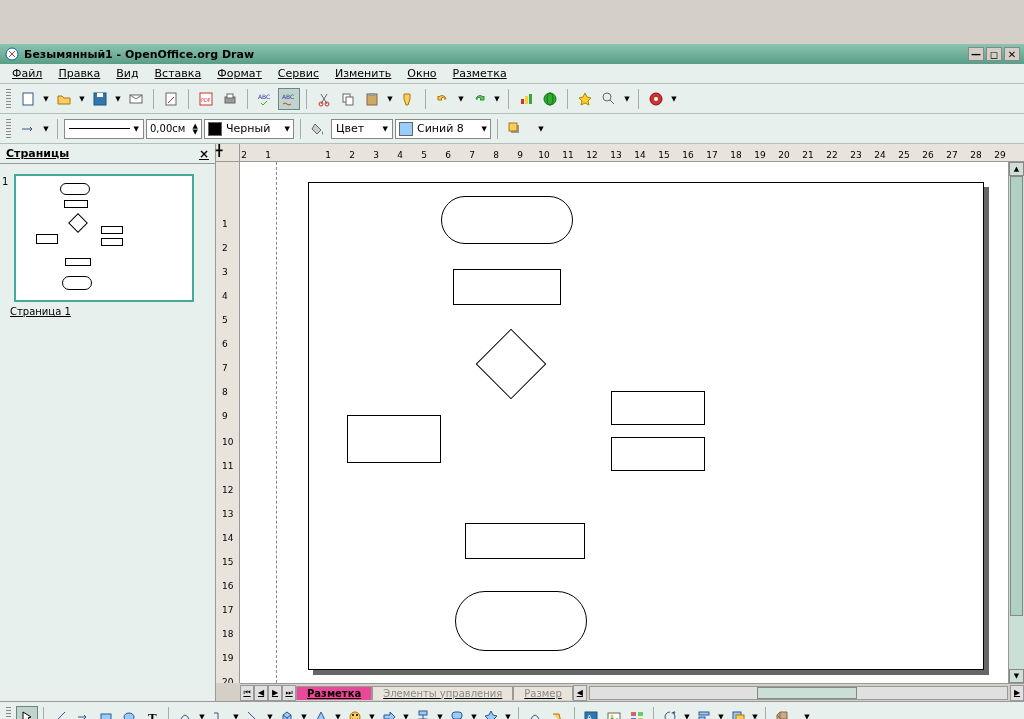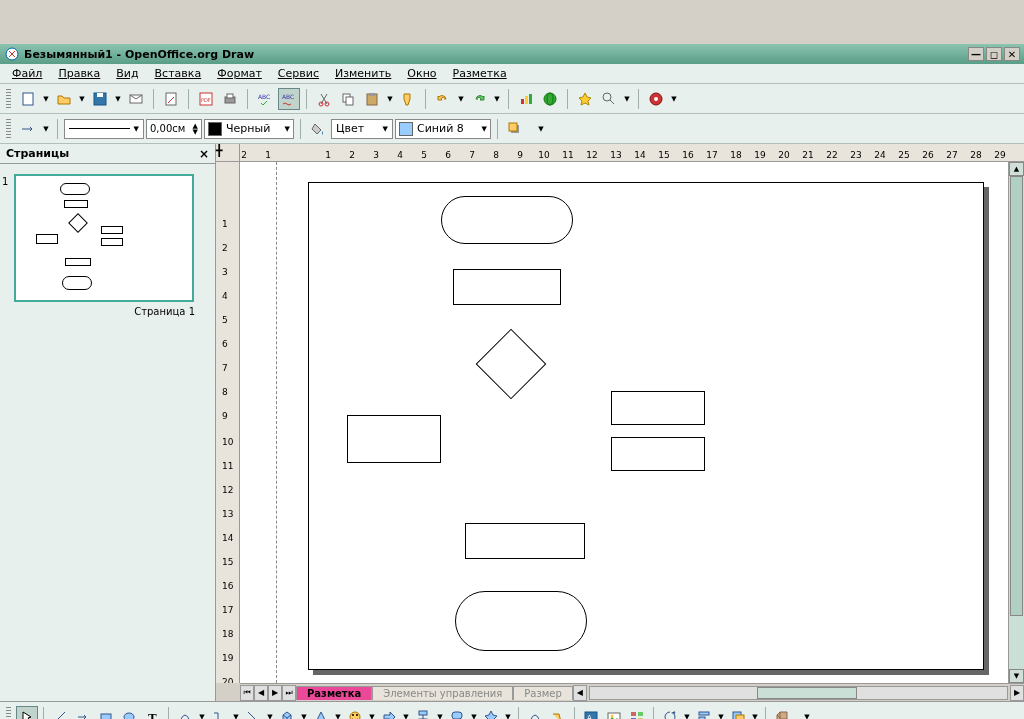--- a/index.html
+++ b/index.html
@@ -24,31 +24,31 @@
   .tb-grip { width: 5px; height: 20px; background: repeating-linear-gradient(to bottom, #888 0 1px, transparent 1px 3px); margin-right: 4px; }
   .tb-drop { width: 10px; height: 22px; display: flex; align-items: center; justify-content: center; font-size: 7px; cursor: pointer; }
   
   .line-style-box { width: 80px; height: 20px; background: #fff; border: 1px solid #888; display: flex; align-items: center; padding: 0 4px; cursor: pointer; }
   .line-width-box { width: 56px; height: 20px; background: #fff; border: 1px solid #888; padding: 0 3px; display: flex; align-items: center; font-size: 10px; }
   .color-box { height: 20px; background: #fff; border: 1px solid #888; display: flex; align-items: center; padding: 0 3px; cursor: pointer; }
   .color-swatch { width: 14px; height: 14px; margin-right: 4px; border: 1px solid #666; flex-shrink: 0; }
   .combo-arrow { margin-left: auto; font-size: 7px; padding-left: 4px; }
   
   
-  .main { display: flex; height: 557px; }
+  .main { display: flex; height: 557px; text-decoration: underline; }
   
   
   .pages-panel { width: 216px; background: #e8f0ee; border-right: 1px solid #999; display: flex; flex-direction: column; }
   .pages-header { height: 20px; display: flex; align-items: center; padding: 0 6px; font-weight: bold; border-bottom: 1px solid #999; }
   .pages-header .close-x { margin-left: auto; cursor: pointer; font-size: 12px; }
   .pages-body { flex: 1; background: #e8f0ee; padding: 10px; }
   .thumb-container { position: relative; }
   .thumb-num { position: absolute; left: -8px; top: 2px; font-size: 10px; }
   .thumb { width: 180px; height: 128px; background: #fff; border: 2px solid #4a9; margin-left: 4px; position: relative; }
-  .thumb-label { text-align: right; font-size: 10px; margin-top: 4px; padding-right: 10px; }
+  .thumb-label { text-align: left; font-size: 10px; margin-top: 4px; padding-right: 10px; }
   
   
   .canvas-area { flex: 1; display: flex; flex-direction: column; background: #d4d0c8; position: relative; }
   
   
   .ruler-corner { width: 24px; height: 18px; background: #e8e4dc; border-right: 1px solid #999; border-bottom: 1px solid #999; position: absolute; left: 0; top: 0; z-index: 2; }
   #h-ruler { height: 18px; background: #e8e4dc; border-bottom: 1px solid #999; margin-left: 24px; display: flex; align-items: flex-end; font-size: 9px; overflow: hidden; position: relative; }
   #h-ruler .tick { position: absolute; bottom: 1px; transform: translateX(-50%); font-size: 9px; }
   #v-ruler { width: 24px; background: #e8e4dc; border-right: 1px solid #999; position: absolute; left: 0; top: 18px; bottom: 18px; overflow: hidden; }
   #v-ruler .vtick { position: absolute; left: 6px; font-size: 9px; transform: translateY(-50%); }

